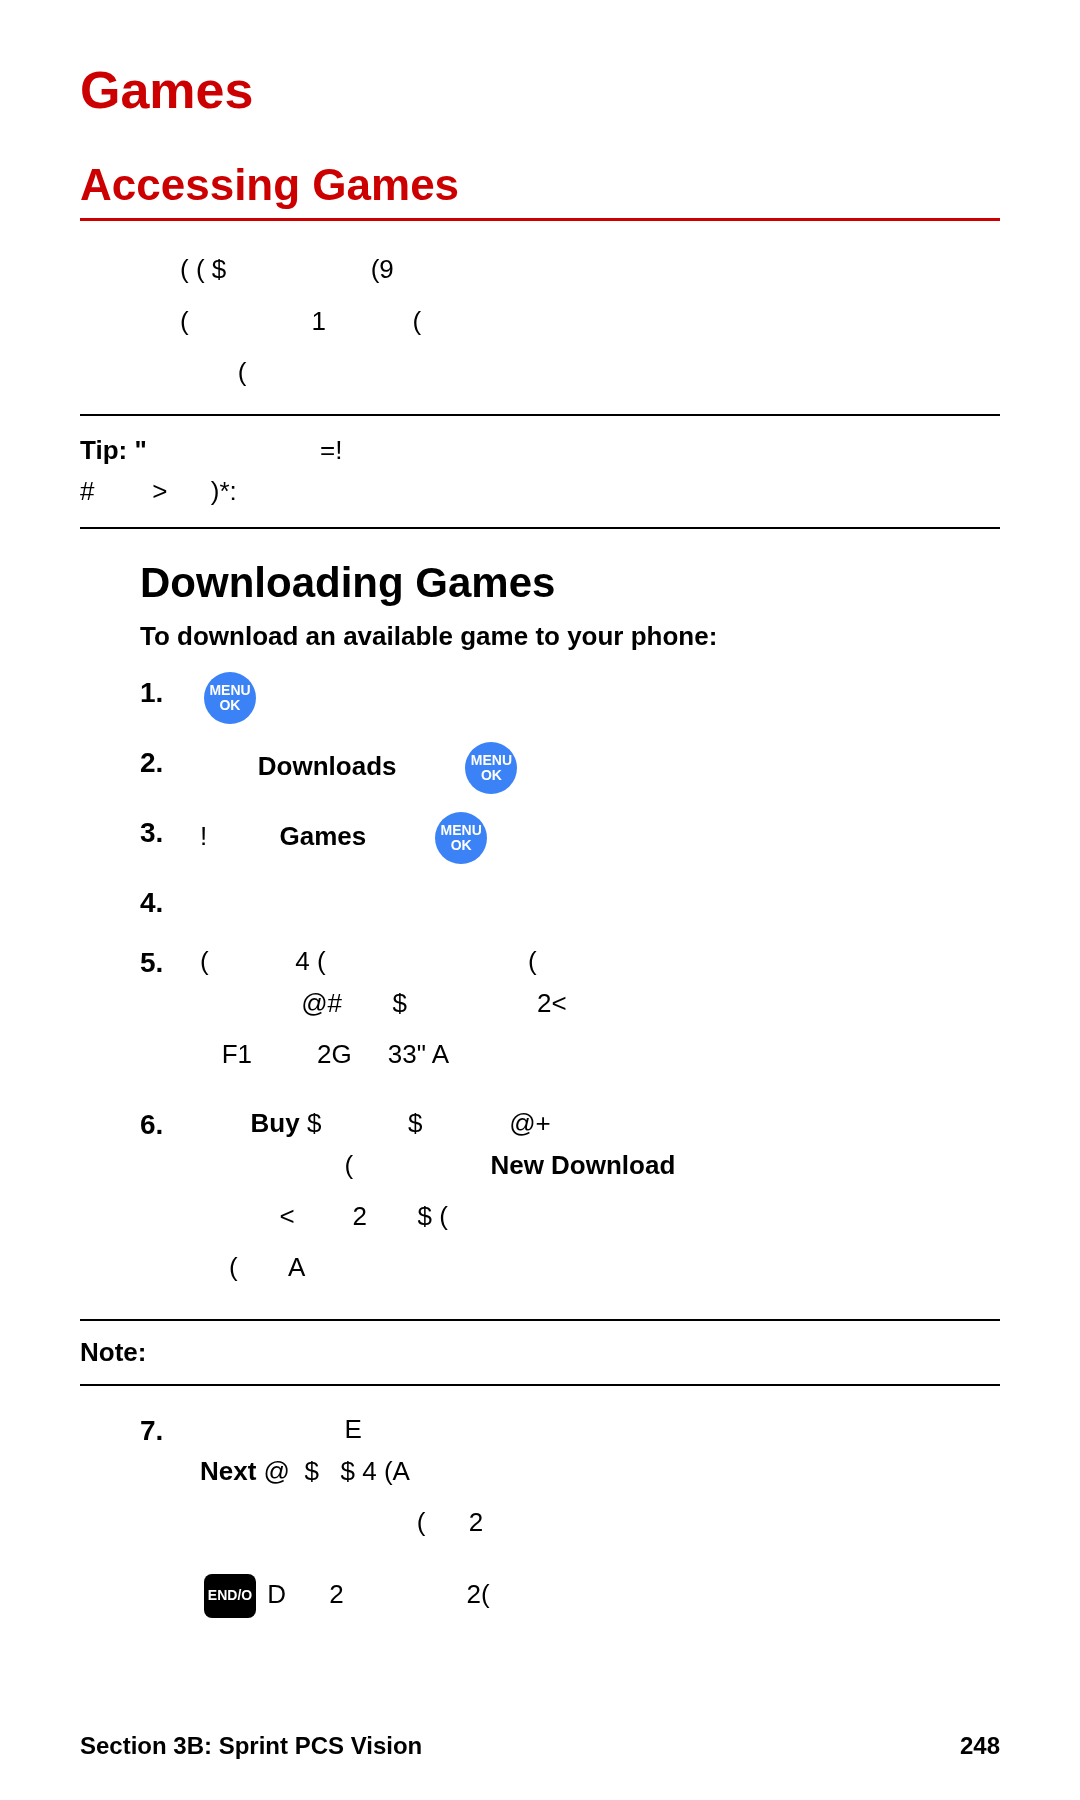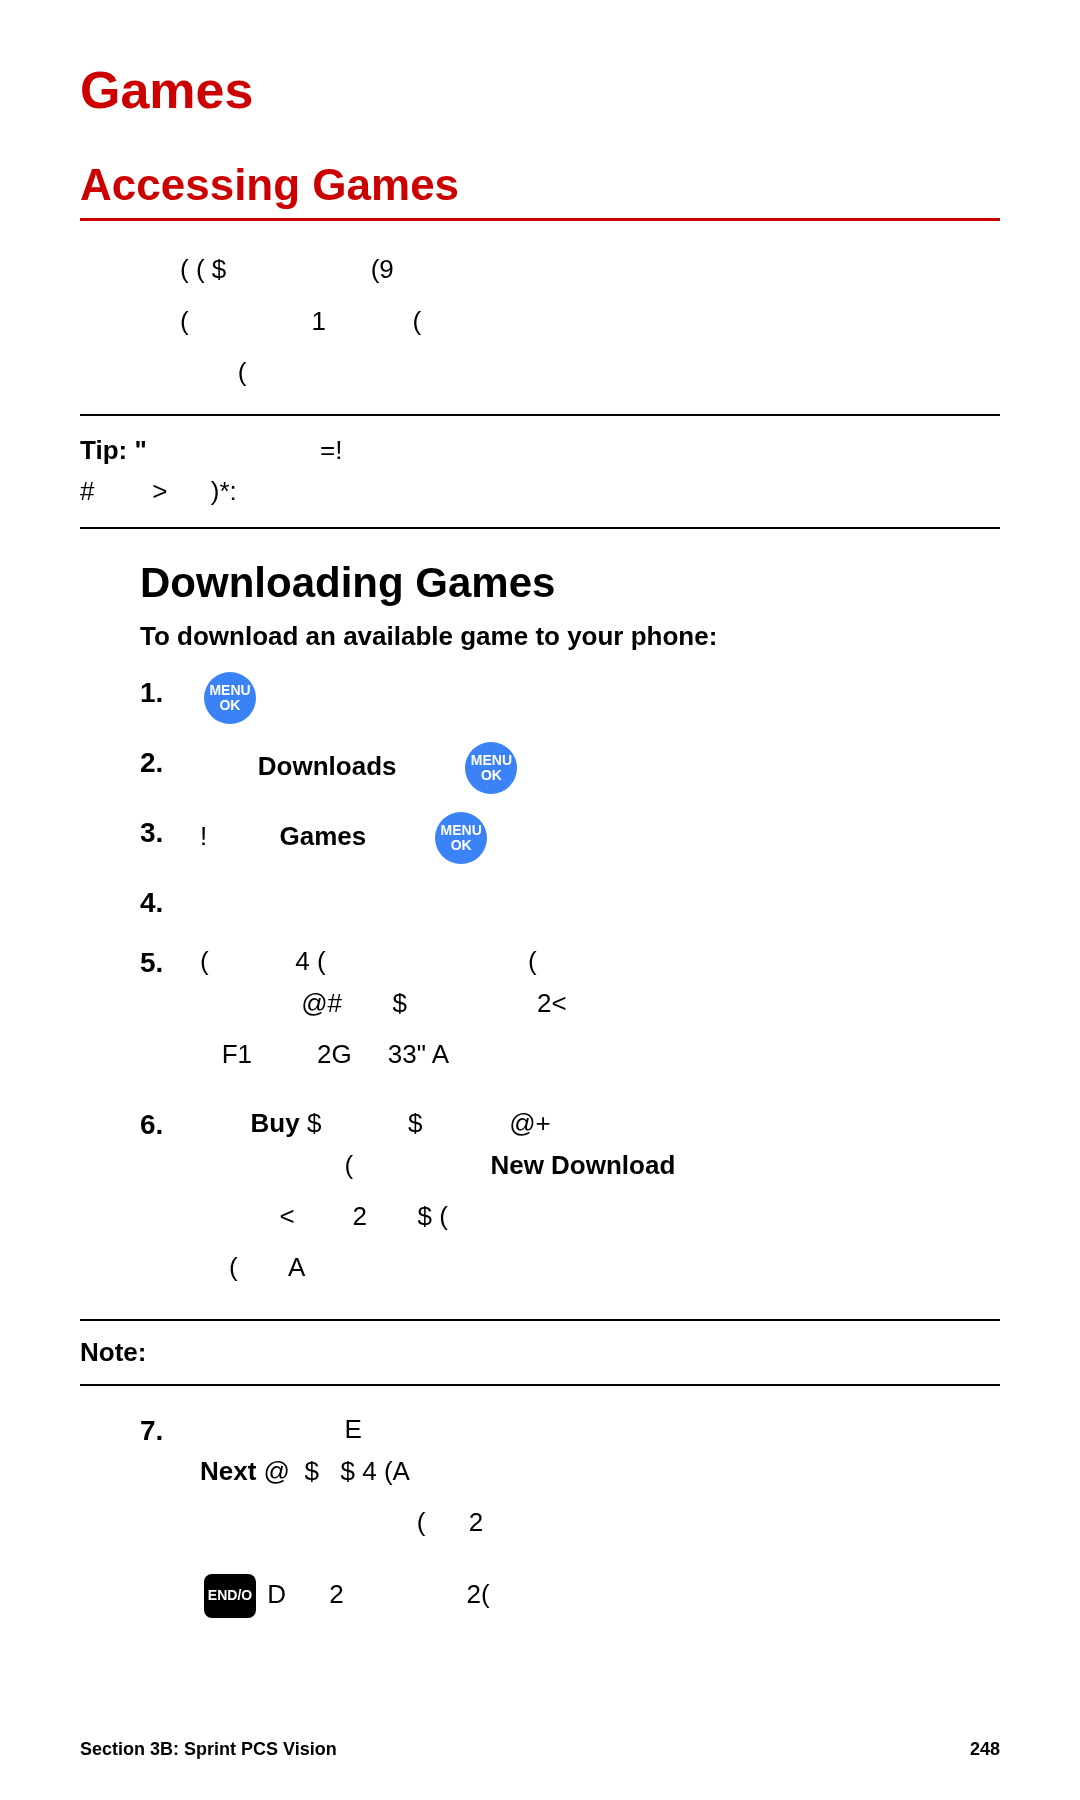--- a/index.html
+++ b/index.html
@@ -121,21 +121,21 @@
     .note-label {
       font-weight: bold;
     }
     .footer {
       position: absolute;
       bottom: 40px;
       left: 80px;
       right: 80px;
       display: flex;
       justify-content: space-between;
-      font-size: 18px;
+      font-size: 24px;
       font-weight: bold;
     }
     .step-subtext {
       padding-left: 60px;
       font-size: 26px;
       line-height: 1.5;
       margin-bottom: 12px;
     }
     .next-label {
       font-weight: bold;

